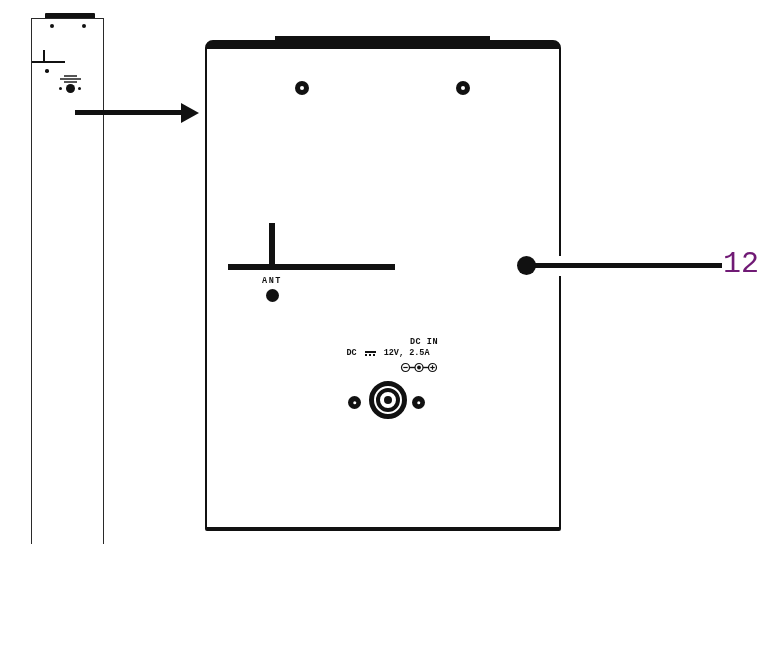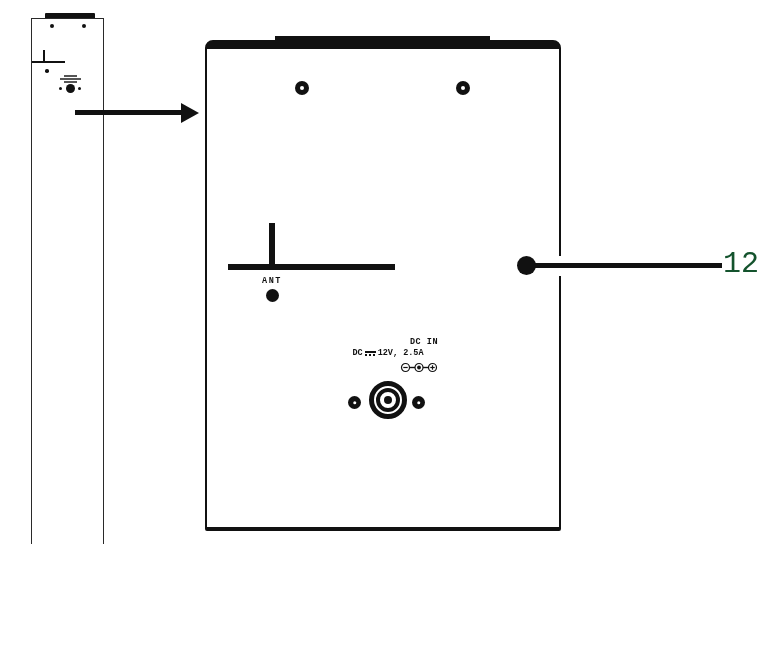--- a/index.html
+++ b/index.html
@@ -42,40 +42,40 @@
   .panel-screw .white-dot{width:4px;height:4px;}
 
   .ant-h{left:228px;top:264px;width:167px;height:5.5px;background:#111;}
   .ant-v{left:269px;top:223px;width:5.5px;height:46px;background:#111;}
   .ant-label{left:250px;top:276px;width:44px;text-align:center;
     font-size:8.5px;font-weight:bold;letter-spacing:1.5px;}
   .ant-dot{left:266px;top:289px;width:13px;height:13px;background:#111;border-radius:50%;}
 
   .dc-block{left:338px;top:338px;width:100px;text-align:right;line-height:1.15;}
   .dc-title{font-size:8.5px;font-weight:bold;letter-spacing:0.5px;}
-  .dc-spec{display:flex;justify-content:center;align-items:center;gap:2px;
+  .dc-spec{display:flex;justify-content:center;align-items:center;gap:8px;
     font-size:8.5px;font-weight:bold;margin-top:1px;}
   .dc-symbol{display:inline-block;position:relative;width:11px;height:8px;}
   .dc-symbol::before{content:"";position:absolute;left:0;right:0;top:1.5px;height:1.5px;background:#111;}
   .dc-symbol::after{content:"";position:absolute;left:0;right:0;top:4.5px;height:1.5px;
     background:repeating-linear-gradient(90deg,#111 0 2.2px,transparent 2.2px 3.8px);}
   .polarity{margin-top:2px;}
 
   .jack-outer{left:369px;top:381px;width:38px;height:38px;box-sizing:border-box;
     border:5px solid #111;border-radius:50%;}
   .jack-mid{left:376px;top:388px;width:24px;height:24px;box-sizing:border-box;
     border:4px solid #111;border-radius:50%;}
   .jack-center{left:384px;top:396px;width:8px;height:8px;background:#111;border-radius:50%;}
   .jack-screw{width:13px;height:13px;background:#111;border-radius:50%;}
 
   
   .callout-halo{left:552px;top:256px;width:14px;height:20px;background:#fff;}
   .callout-dot{left:517px;top:256px;width:19px;height:19px;background:#111;border-radius:50%;}
   .callout-line{left:527px;top:263px;width:195px;height:5px;background:#111;}
-  .callout-num{left:723px;top:247px;font-size:30px;font-weight:normal;color:#14532d;}
+  .callout-num{left:723px;top:247px;font-size:30px;font-weight:normal;color:#701a75;}
 </style>
 </head>
 <body>
 
 <div id="stage">
 
   <div>
     <div class="abs tower-topbar"></div>
     <div class="abs tower-outline"></div>
     <div class="abs tower-screw" style="left:50px;top:24px;"></div>

